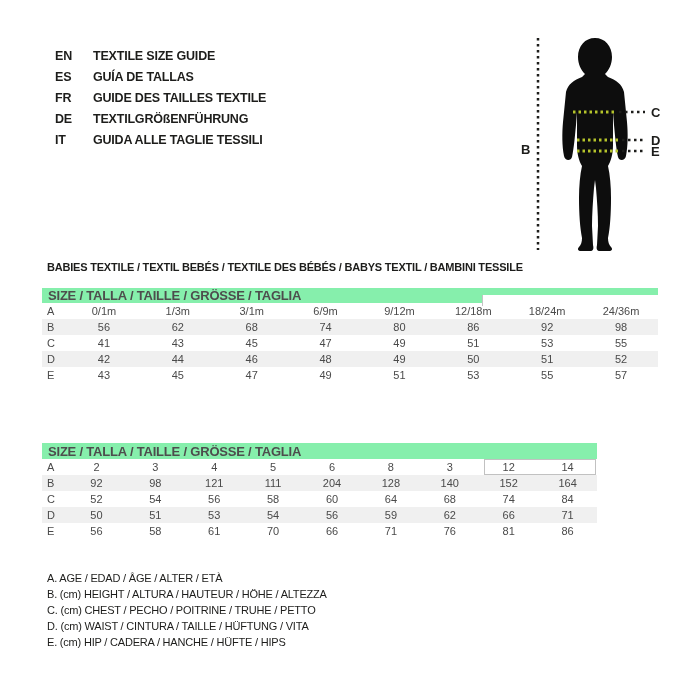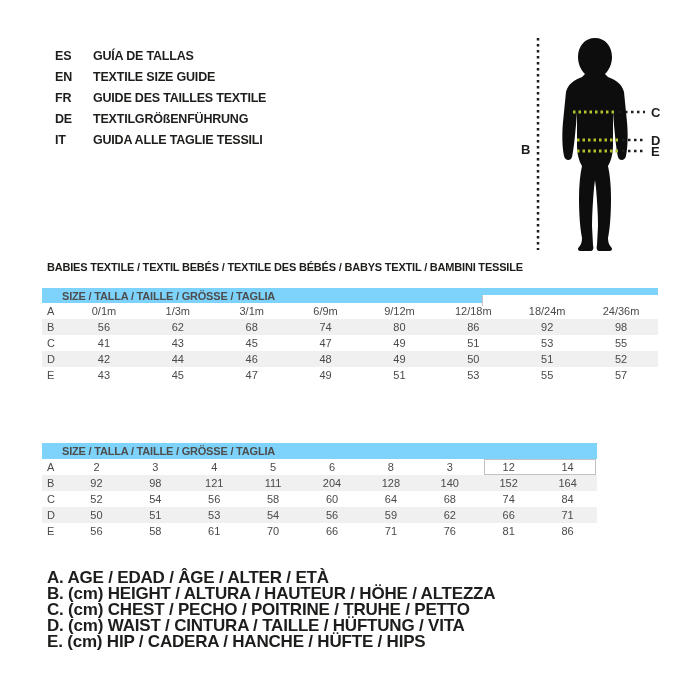--- a/index.html
+++ b/index.html
@@ -20,56 +20,56 @@
   
   .sec-title { font-size:11px; font-weight:700; letter-spacing:-0.2px; white-space:nowrap; color:#1d1d1b; }
   .babies-title   { left:47px; top:261px; }
   .children-title { left:47px; top:419px; }
 
   
   .size-table { position:absolute; }
   #babies-table   { left:42px; top:288px; width:616px; }
   #children-table { left:42px; top:443px; width:555px; }
   .bar {
-    background:#7dd3fc; color:#4d4d4d; font-weight:700; font-size:11px;
+    background:#86efac; color:#4d4d4d; font-weight:700; font-size:13px;
     letter-spacing:-0.2px; display:flex; align-items:center;
-    padding-left:20px; box-sizing:border-box;
+    padding-left:6px; box-sizing:border-box;
   }
   #babies-table .bar { height:15px; }
   #children-table .bar { height:16px; }
   .t-rows { position:relative; z-index:2; }
   .t-row { display:flex; height:16px; align-items:center; font-size:11px; color:#4a4a4a; }
   .t-row.stripe { background:#f0f0f0; }
   .t-row .lbl { width:20px; padding-left:5px; flex:0 0 auto; }
   .t-row .cell { flex:1 1 0; text-align:center; }
 
   
   .hl-box { position:absolute; z-index:1; background:#ffffff; box-sizing:border-box; }
   #babies-table .hl-box { left:440px; top:7px; width:176px; height:11px; border-left:1px solid #c4c4c4; }
   #children-table .hl-box { left:442px; top:16px; width:112px; height:16px; border:1px solid #c1c1c1; }
 
   
-  .legend { left:47px; top:570px; font-size:17px; font-weight:700; letter-spacing:-0.2px; }
+  .legend { left:47px; top:570px; font-size:11px; font-weight:400; letter-spacing:-0.2px; }
   .legend-line { height:16px; line-height:16px; white-space:nowrap; }
 
   svg text { font-family:"Liberation Sans", sans-serif; font-weight:700; font-size:13px; fill:#1d1d1b; }
 </style>
 </head>
 <body>
 
 <div id="canvas">
 
   <div class="abs lang-block">
     <div class="lang-row">
+      <span class="lang-code">EN</span>
+      <span>TEXTILE SIZE GUIDE</span>
+    </div>
+    <div class="lang-row">
       <span class="lang-code">ES</span>
       <span>GUÍA DE TALLAS</span>
-    </div>
-    <div class="lang-row">
-      <span class="lang-code">EN</span>
-      <span>TEXTILE SIZE GUIDE</span>
     </div>
     <div class="lang-row">
       <span class="lang-code">FR</span>
       <span>GUIDE DES TAILLES TEXTILE</span>
     </div>
     <div class="lang-row">
       <span class="lang-code">DE</span>
       <span>TEXTILGRÖßENFÜHRUNG</span>
     </div>
     <div class="lang-row">

